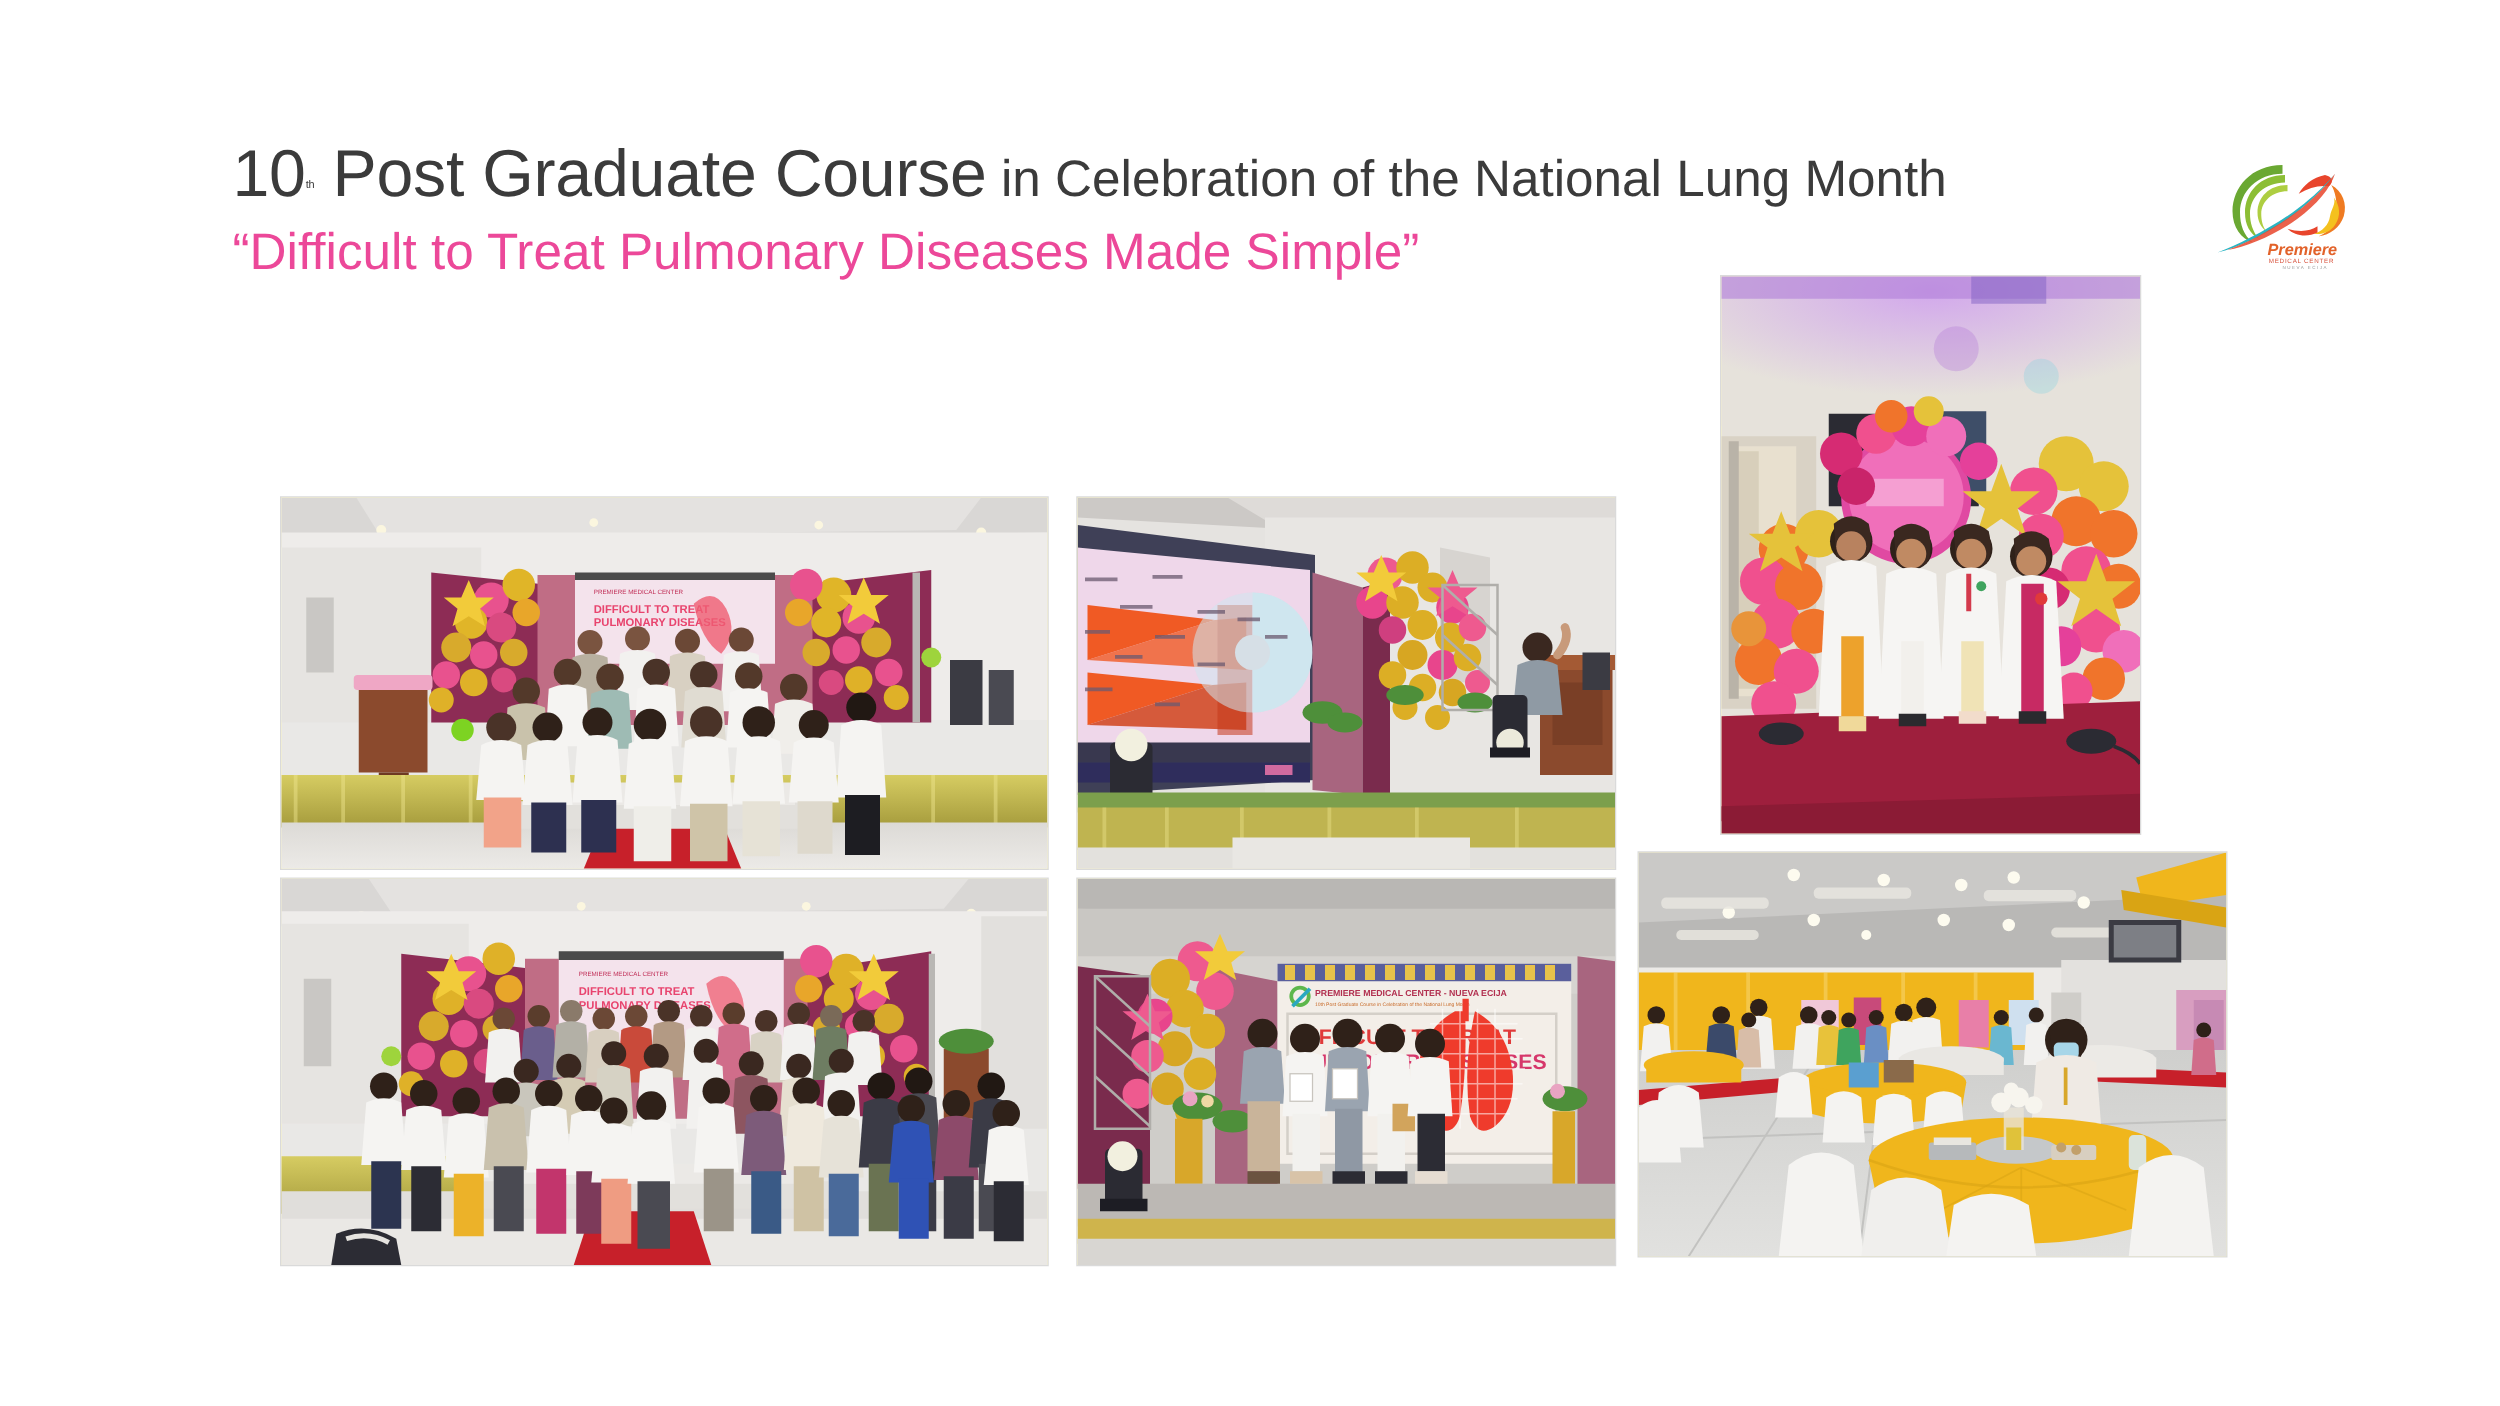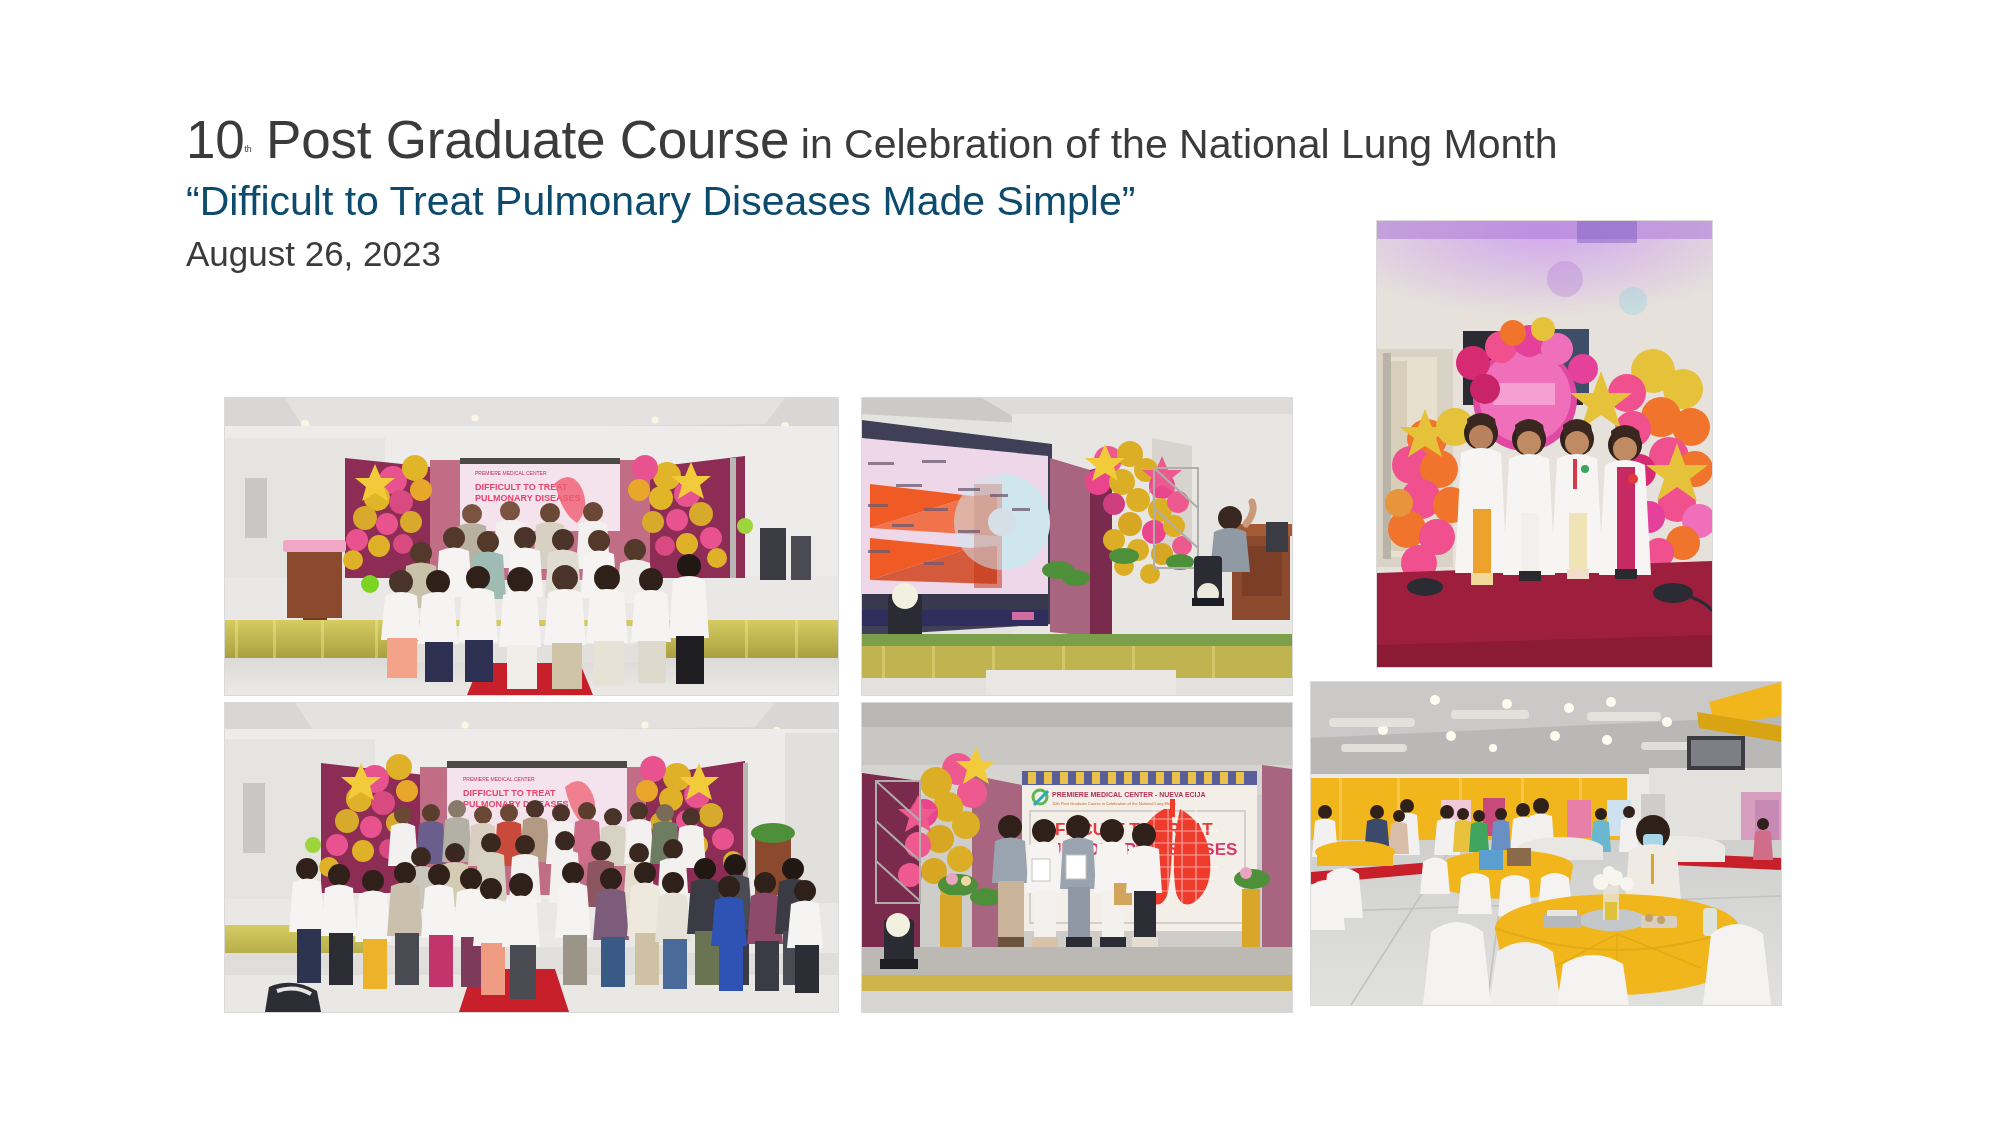--- a/index.html
+++ b/index.html
@@ -41,21 +41,21 @@
   .title-rest {
     font-size: 41px;
     letter-spacing: 0px;
   }
   sup.ord {
     font-size: 0.55em;
     vertical-align: super;
     line-height: 0;
   }
   .subtitle {
-    color: #0c4a6e;
+    color: #ec4899;
     font-size: 41px;
     line-height: 1.12;
     margin-top: 11px;
     white-space: nowrap;
   }
   .line3, .line4 {
     color: #3b3b3b;
     font-size: 35px;
     line-height: 1.16;
     white-space: nowrap;
@@ -94,24 +94,43 @@
 <div id="slide">
 
   <div class="text-block">
 
     <div class="title-line">
       <span class="title-main">10</span><sup class="ord title-main">th</sup><span class="title-main"> Post Graduate Course</span><span class="title-rest"> in Celebration of the National Lung Month</span>
     </div>
 
     <div class="subtitle">“Difficult to Treat Pulmonary Diseases Made Simple”</div>
 
-    <div class="line3">August 26, 2023</div>
 
   </div>
 
+  <div class="logo">
+    <svg viewBox="0 0 128 92" xmlns="http://www.w3.org/2000/svg">
+
+      <path d="M58 8 C33 8 18 26 18 45 C18 58 25 67 34 70 C27 64 24 56 24 46 C24 29 38 15 58 15 Z" fill="#6aa832"></path>
+      <path d="M60 16 C40 16 28 30 28 46 C28 56 32 63 39 67 C34 61 32 54 32 47 C32 33 44 22 60 22 Z" fill="#8cbe35"></path>
+      <path d="M62 24 C47 24 38 34 38 46 C38 53 41 58 45 61 C42 57 41 52 41 47 C41 37 50 29 62 29 Z" fill="#aece41"></path>
+
+      <path d="M92 16 C82 18 75 24 71 31 C79 26 87 24 95 25 C100 21 97 17 92 16 Z" fill="#e8452c"></path>
+      <path d="M97 24 C106 29 110 39 107 49 C104 58 96 64 87 65 C95 62 100 55 101 47 C102 37 100 29 97 24 Z" fill="#ef7b22"></path>
+      <path d="M99 34 C104 40 105 49 100 56 C96 62 89 64 83 63 C90 61 95 56 96 49 C97 43 101 39 99 34 Z" fill="#f4c11e"></path>
+      <path d="M86 62 C78 66 68 65 62 59 C72 62 80 61 86 57 Z" fill="#e8452c"></path>
+
+      <path d="M6 78 C22 72 46 60 66 46 C84 33 94 22 100 15 C92 26 80 38 64 50 C44 64 22 74 6 78 Z" fill="#29b4c2"></path>
+      <path d="M14 76 C34 69 56 56 74 42 C86 32 94 23 100 15 C96 27 86 39 70 51 C52 64 30 73 14 76 Z" fill="#e8452c" opacity="0.85"></path>
+
+      <text x="46" y="80" font-family="Liberation Sans, sans-serif" font-size="13" font-style="italic" font-weight="bold" fill="#e2622a">Premiere</text>
+      <text x="47" y="86" font-family="Liberation Sans, sans-serif" font-size="5" letter-spacing="0.6" fill="#d8503a">MEDICAL CENTER</text>
+      <text x="58" y="91" font-family="Liberation Sans, sans-serif" font-size="3.6" letter-spacing="1.2" fill="#9a9a9a">NUEVA ECIJA</text>
+    </svg>
+  </div>
 
   <div class="photo" id="photo-group-stage">
     <svg viewBox="0 0 613 297" preserveAspectRatio="none" xmlns="http://www.w3.org/2000/svg">
       <defs>
         <linearGradient id="g1floor" x1="0" y1="0" x2="0" y2="1">
           <stop offset="0" stop-color="#dcdad6"></stop>
             <stop offset="1" stop-color="#eceae7"></stop>
         </linearGradient>
         <linearGradient id="g1gold" x1="0" y1="0" x2="0" y2="1">
           <stop offset="0" stop-color="#d6cc62"></stop>

